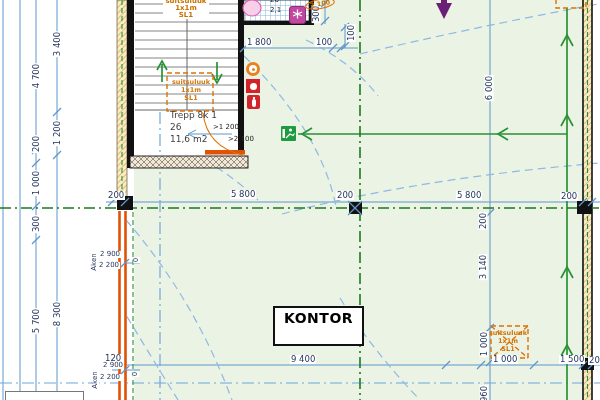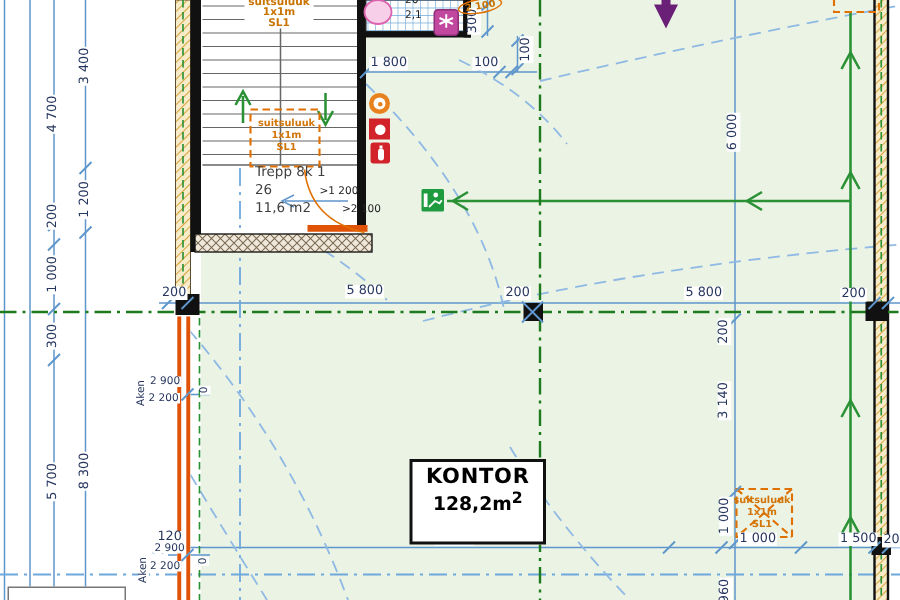--- a/index.html
+++ b/index.html
@@ -256,18 +256,17 @@
 <span class="org-s" style="left:488px;top:330px;width:40px">suitsuluuk</span>
 <span class="org-s" style="left:488px;top:338px;width:40px">1x1m</span>
 <span class="org-s" style="left:488px;top:346px;width:40px">SL1</span>
 
 <span class="lbl tiny" style="left:269px;top:-3px">26</span>
 <span class="lbl tiny" style="left:269px;top:7px">2,1</span>
 <span class="door-tag" style="left:305px;top:-1px">2 100</span>
 
 <div class="room-tag">
   <div class="room-name">KONTOR</div>
-  <div class="room-area"><span>128,2m</span><sup>2</sup></div>
 </div>
 
 <div class="titlebox"></div>
 
 </div>
 
 </body></html>

